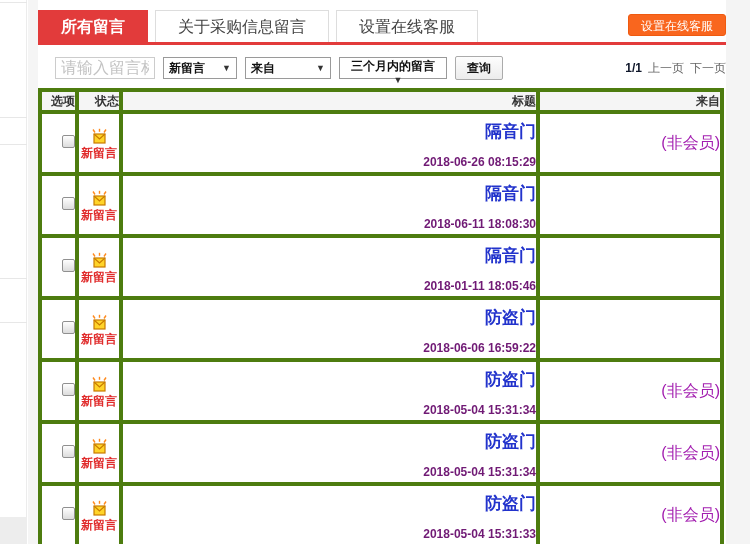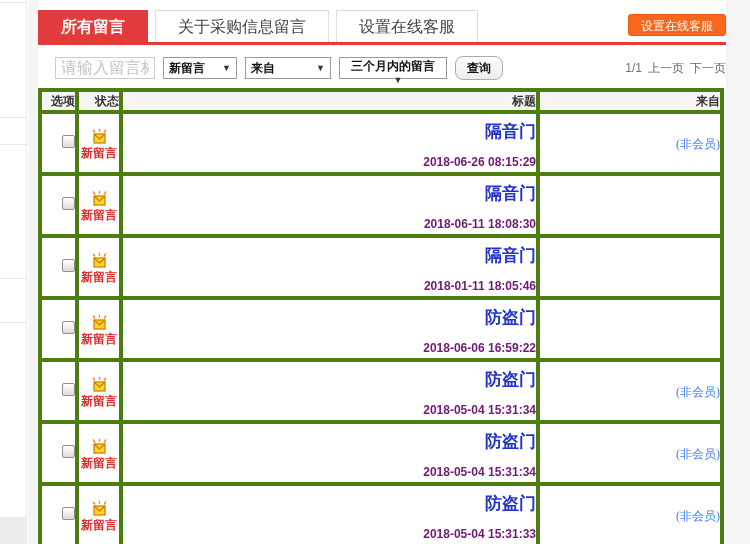--- a/index.html
+++ b/index.html
@@ -58,27 +58,27 @@
     font-size:12px; font-weight:bold; color:#111;
     padding:0 5px; margin-left:8px; cursor:pointer;
   }
   .sel .arrow { font-size:9px; color:#333; margin-left:10px; }
   .sel-1 { width:74px; }
   .sel-2 { width:86px; }
   .sel-3 { width:108px;flex-direction:column; }
   .query-btn {
     margin-left:8px; height:24px; padding:0 11px; font-size:12px; font-weight:bold;
     color:#111; background:linear-gradient(#fdfdfd,#ececec);
-    border:1px solid #ababab; border-radius:8px; cursor:pointer;
+    border:1px solid #ababab; border-radius:2px; cursor:pointer;
   }
   .pagination {
     margin-left:auto; font-size:12px; color:#666; display:flex; gap:6px; align-items:center;
   }
   .pagination .pg-link { cursor:pointer; color:#666; }
-  .pagination .pg-count { font-weight:normal; color:#737373; }
+  .pagination .pg-count { font-weight:bold; color:#0f172a; }
   
   table.msg-table {
     width:686px; margin-top:8px; border-collapse:collapse; table-layout:fixed;
   }
   .msg-table th, .msg-table td {
     border:4px solid #4d7c0f; text-align:right; vertical-align:middle;
   }
   .msg-table thead th {
     height:22px; background:#f5f5f5; font-size:12px; color:#333; font-weight:bold;
   }
@@ -93,21 +93,21 @@
   }
   
   .status-wrap { display:flex; flex-direction:column; align-items:center; line-height:1; }
   .status-label { color:#e02b2b; font-size:12px; font-weight:bold; margin-top:2px; }
   
   .title-link {
     display:block; color:#2233cc; font-size:17px; font-weight:bold;
     text-decoration:none; cursor:pointer; margin-top:2px;
   }
   .msg-date { font-size:12px; color:#701a75; font-weight:bold; margin-top:12px; }
-  .from-text { font-size:12px; color:#3b82f6;font-family:Liberation Serif, serif; }
+  .from-text { font-size:16px; color:#a21caf; }
 </style>
 </head>
 <body>
 
 <div class="left-strip">
   <div class="hline" style="top:2px"></div>
   <div class="hline" style="top:117px"></div>
   <div class="hline" style="top:144px"></div>
   <div class="hline" style="top:278px"></div>
   <div class="hline" style="top:322px"></div>

